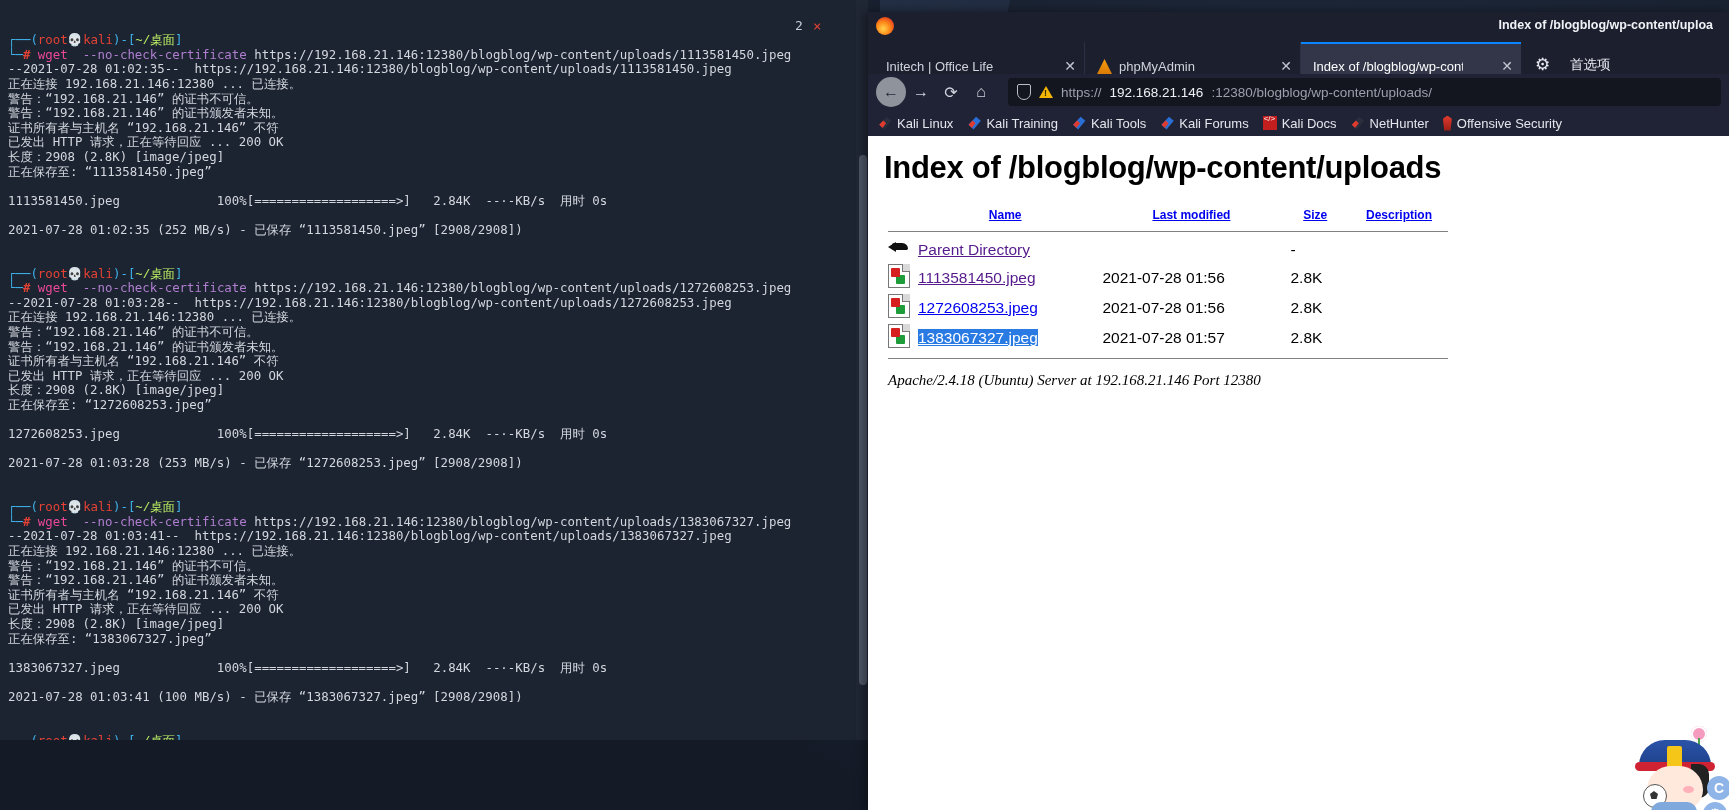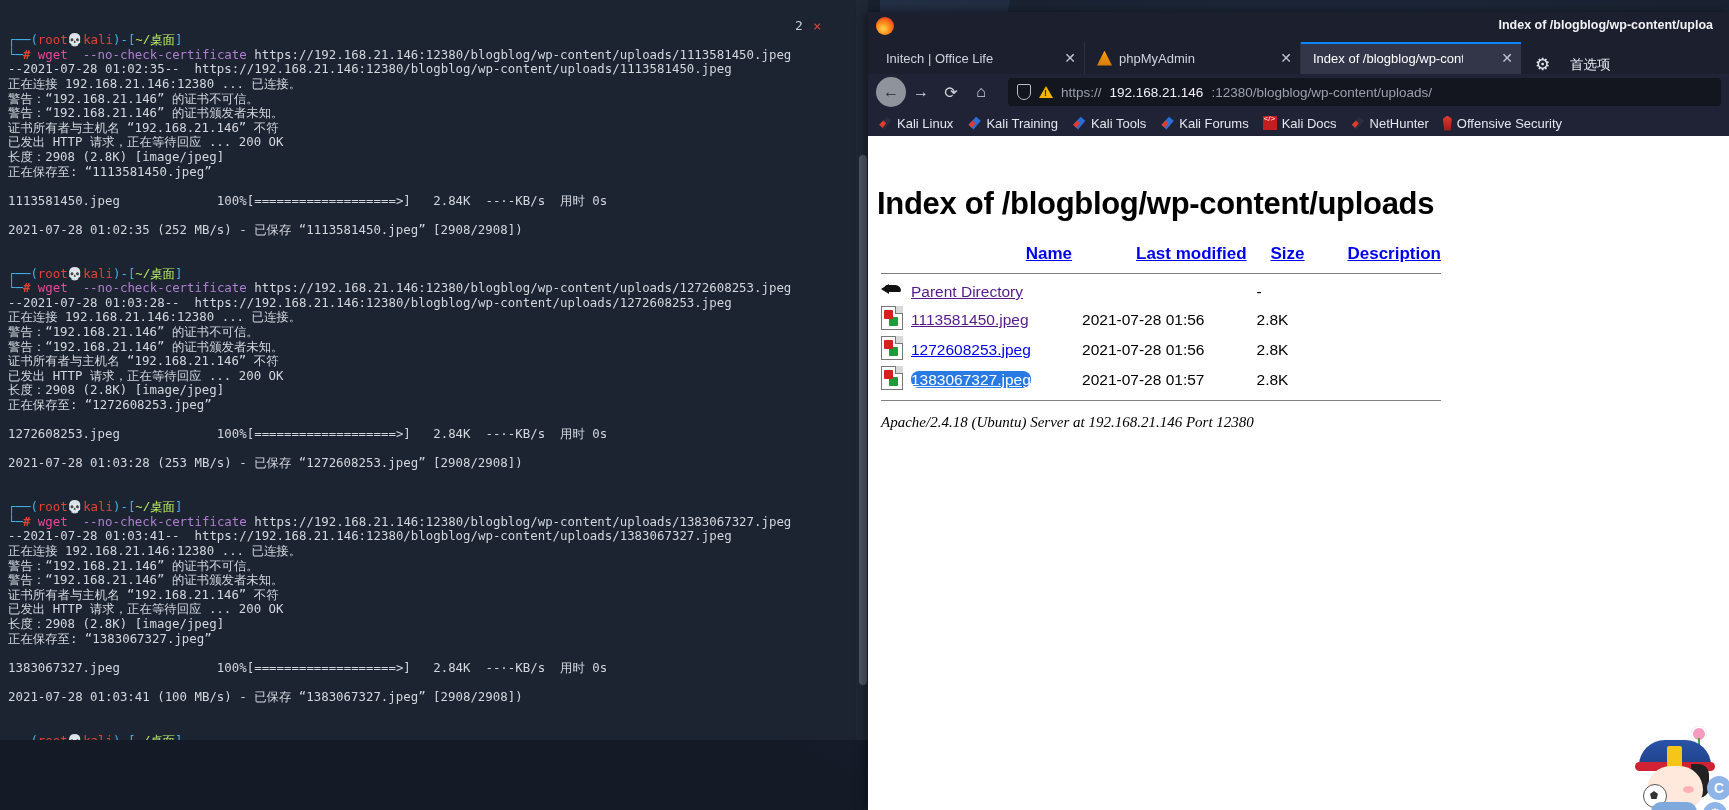--- a/index.html
+++ b/index.html
@@ -106,21 +106,21 @@
     background: radial-gradient(circle at 40% 65%, #ffd24d 0%, #ff8c1a 40%, #e8441f 75%, #b5261b 100%);
   }
   .ff-wintitle {
     position:absolute; right: 16px; top: 6px;
     font-size: 12.5px; font-weight: 700; color: #f0f2f6; white-space: nowrap;
     max-width: 300px; overflow: hidden; text-overflow: clip;
   }
 
   .ff-tabstrip { display:flex; align-items:flex-end; height: 32px; background:#1c1f2e; padding-left: 6px; }
   .ff-tab {
-    position: relative; display:flex; align-items:center;
+    position: relative; display:flex; align-items:flex-end;
     height: 32px; padding: 0 8px 0 12px; min-width: 0;
     color: #cfd3dc; font-size: 13px; white-space: nowrap;
     border-right: 1px solid #2c3044;
   }
   .ff-tab .tab-title { overflow:hidden; text-overflow: clip; }
   .ff-tab.w1 { width: 190px; }
   .ff-tab.w2 { width: 195px; }
   .ff-tab.active {
     background: #323648; color: #fff; border-right: none;
     width: 200px;
@@ -194,42 +194,42 @@
     clip-path: polygon(6% 60%, 36% 30%, 58% 52%, 26% 92%);
   }
   .bm-offsec { width: 9px; height: 15px; background: linear-gradient(180deg,#e03b2f 0%, #9b1d14 100%);
                clip-path: polygon(50% 0, 100% 22%, 85% 100%, 15% 100%, 0 22%); }
 
   
   .ff-page {
     position: relative; background: #ffffff; height: 700px; overflow: hidden;
     color: #000; font-family: "Liberation Serif", serif;
   }
-  .page-inner { padding: 14px 0 0 9px; margin-top: 36px; }
+  .page-inner { padding: 14px 0 0 16px; }
   h1.idx {
     margin: 0 0 0 0; font-family: "Liberation Sans", sans-serif;
     font-size: 31px; font-weight: 700; letter-spacing: -0.3px;
   }
   table.listing {
     margin-top: 22px; margin-left: 4px;
     border-collapse: collapse;
     font-family: "Liberation Sans", sans-serif;
     font-size: 15.5px;
   }
   table.listing th {
-    text-align: right; padding: 0 10px 4px 0; font-size: 17px;
+    text-align: center; padding: 0 10px 4px 0; font-size: 12px;
   }
   table.listing th a { color: #0000ee; text-decoration: underline; }
   table.listing td { padding: 1px 10px 1px 0; white-space: nowrap; font-size: 15.5px; }
   table.listing td.icon { width: 24px; padding-right: 6px; }
   .hr-row td { padding: 0; }
   .hr-line { border: none; border-top: 1px solid #808080; margin: 4px 0 4px 0; width: 560px; }
   a.file { color: #0000ee; text-decoration: underline; }
   a.visited { color: #551a8b; text-decoration: underline; }
-  a.sel { background: #2a7ae4; color: #ffffff; text-decoration: underline; border-radius: 8px; }
+  a.sel { background: #2a7ae4; color: #ffffff; text-decoration: underline; }
   .ico-img {
     display:inline-block; width: 20px; height: 22px; position: relative;
     background: #fff; border: 1px solid #777;
   }
   .ico-img::before {
     content:""; position:absolute; right:-1px; top:-1px; width:7px; height:7px;
     background:#d9d9d9; border-left:1px solid #777; border-bottom:1px solid #777;
   }
   .ico-img::after {
     content:""; position:absolute; left:2px; top:3px; width:9px; height:9px; background:#d61f1f;

